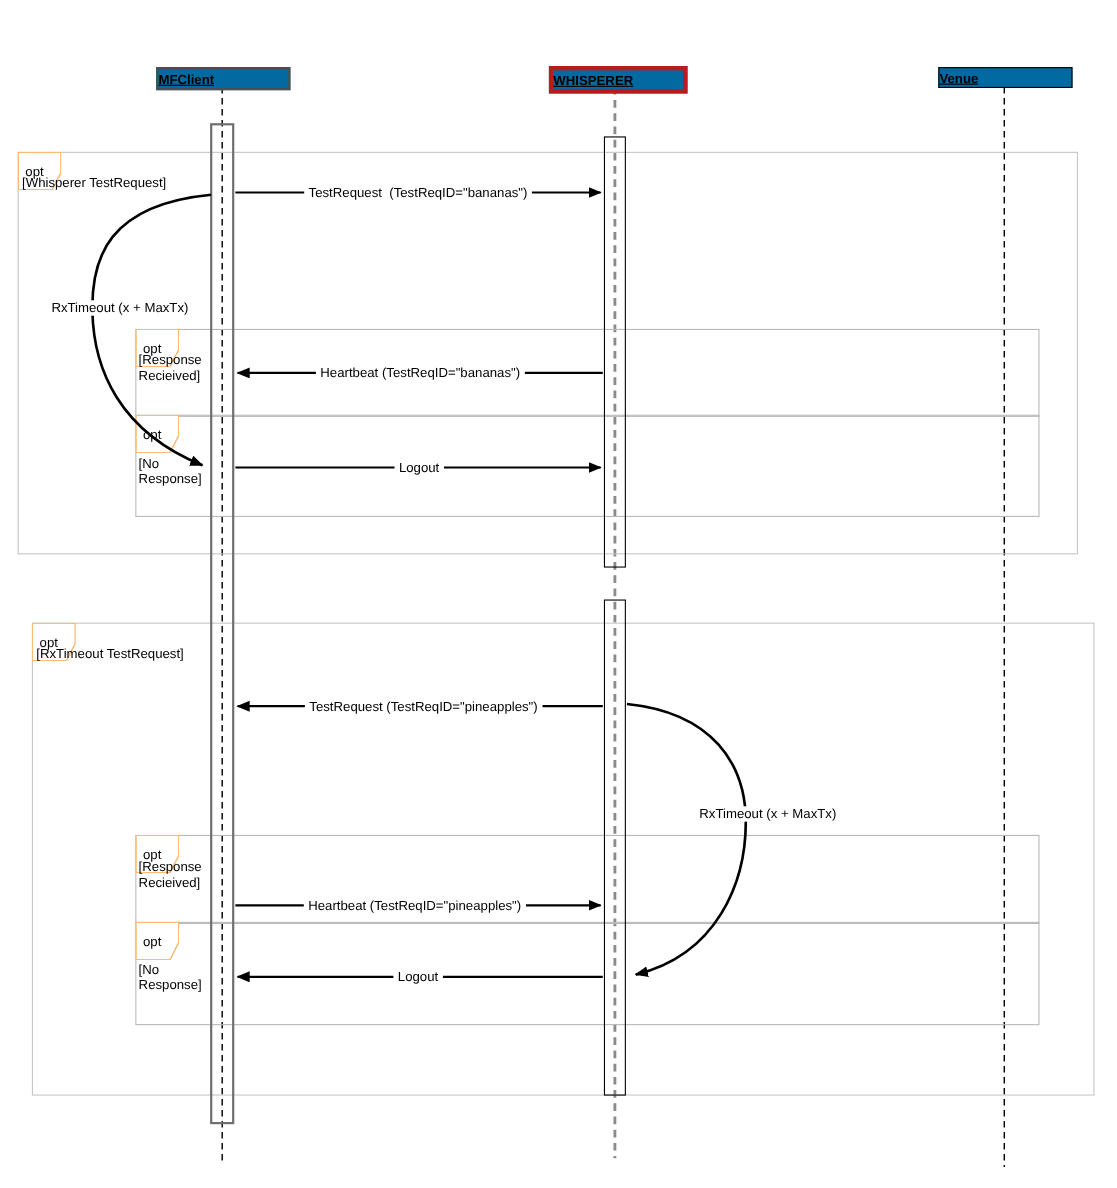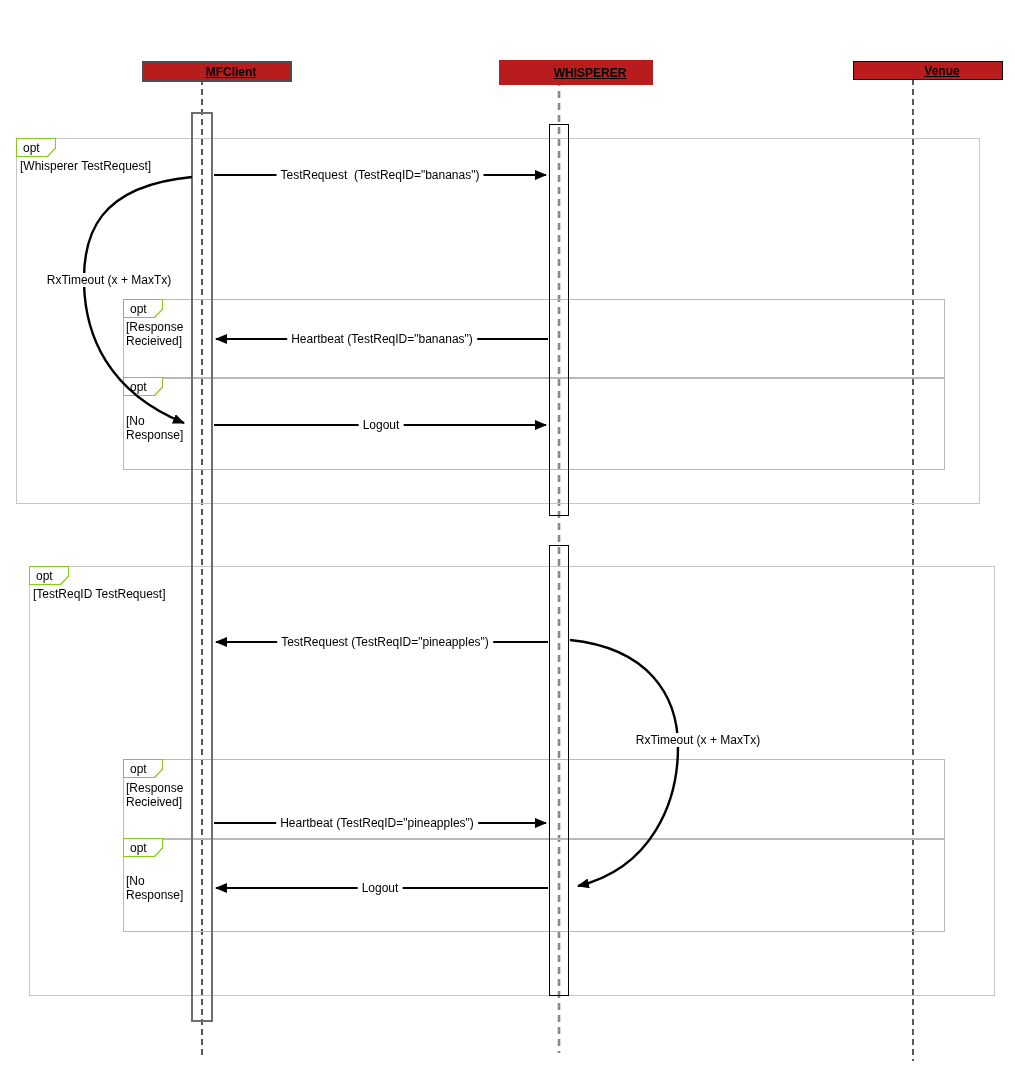--- a/index.html
+++ b/index.html
@@ -5,22 +5,22 @@
   html,body{margin:0;padding:0;background:#fff;}
   #canvas{
     position:relative;width:1015px;height:1080px;background:#ffffff;
     font-family:"Liberation Sans", sans-serif;font-size:12px;color:#000;
     overflow:hidden;
   }
   svg.layer{position:absolute;left:0;top:0;width:1015px;height:1080px;pointer-events:none;}
 
   
   .actor-box{
-    position:absolute;height:17px;width:118px;background:#b91c1c;
-    display:flex;align-items:center;justify-content:center;padding-left:28px;
+    position:absolute;height:17px;width:118px;background:#0369a1;
+    display:flex;align-items:center;
   }
   .actor-box span{font-weight:bold;text-decoration:underline;font-size:12px;}
   .actor-mfclient{left:142px;top:61px;border:2px solid #4d4d4d;}
   .actor-whisperer{left:499px;top:60px;border:4px solid #b91c1c;}
   .actor-venue{left:853px;top:61px;border:1px solid #000;width:120px;}
 
   
   .activation{position:absolute;background:transparent;}
   .act-mfclient{left:191px;top:112px;width:18px;height:906px;border:2px solid #6e6e6e;}
   .act-whisperer-1{left:549px;top:124px;width:18px;height:390px;border:1px solid #000;}
@@ -29,21 +29,21 @@
   
   .frame{position:absolute;border:1px solid #b9b9b9;background:transparent;}
   .frame-opt1{left:16px;top:138px;width:962px;height:364px;border-color:#c6c6c6;}
   .frame-opt1-n1{left:123px;top:299px;width:820px;height:78px;}
   .frame-opt1-n2{left:123px;top:377px;width:820px;height:91px;}
   .frame-opt2{left:29px;top:566px;width:964px;height:428px;border-color:#c6c6c6;}
   .frame-opt2-n1{left:123px;top:759px;width:820px;height:79px;}
   .frame-opt2-n2{left:123px;top:838px;width:820px;height:92px;}
 
   
-  .opt-tab{position:absolute;width:40px;height:19px;background:#84cc16;
+  .opt-tab{position:absolute;width:40px;height:35px;background:#fdba74;
     clip-path:polygon(0 0,100% 0,100% 55%,80% 100%,0 100%);}
   .opt-tab .inner{position:absolute;left:1px;top:1px;right:1px;bottom:1px;background:#fff;
     clip-path:polygon(0 0,100% 0,100% 52%,79% 100%,0 100%);
     display:flex;align-items:center;}
   .opt-tab .inner span{padding-left:6px;font-size:12px;}
 
   
   .guard{position:absolute;line-height:14px;white-space:nowrap;}
 
   
@@ -103,21 +103,21 @@
 
   <div class="guard" style="left:20px;top:159px;">[Whisperer TestRequest]</div>
   <div class="guard" style="left:126px;top:320px;">
     <span>[Response</span><br>
     <span>Recieived]</span>
   </div>
   <div class="guard" style="left:126px;top:414px;">
     <span>[No</span><br>
     <span>Response]</span>
   </div>
-  <div class="guard" style="left:33px;top:587px;">[TestReqID TestRequest]</div>
+  <div class="guard" style="left:33px;top:587px;">[RxTimeout TestRequest]</div>
   <div class="guard" style="left:126px;top:781px;">
     <span>[Response</span><br>
     <span>Recieived]</span>
   </div>
   <div class="guard" style="left:126px;top:874px;">
     <span>[No</span><br>
     <span>Response]</span>
   </div>
 
   <div class="activation act-mfclient"></div>

